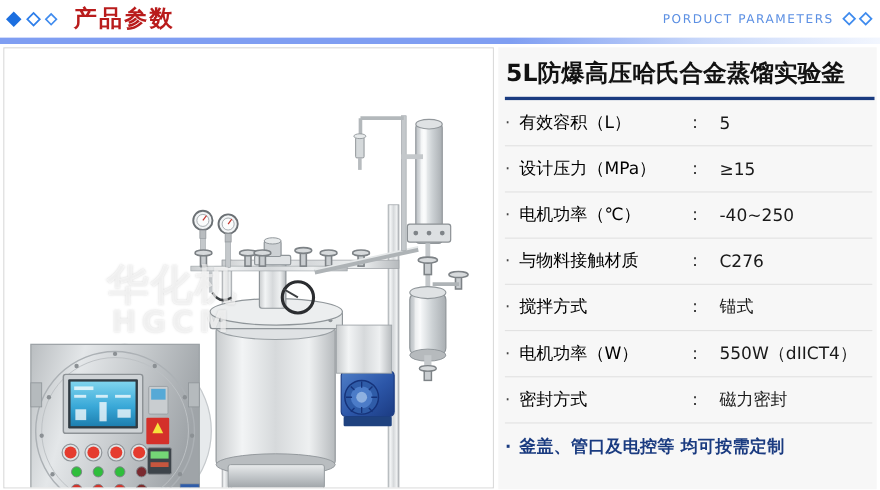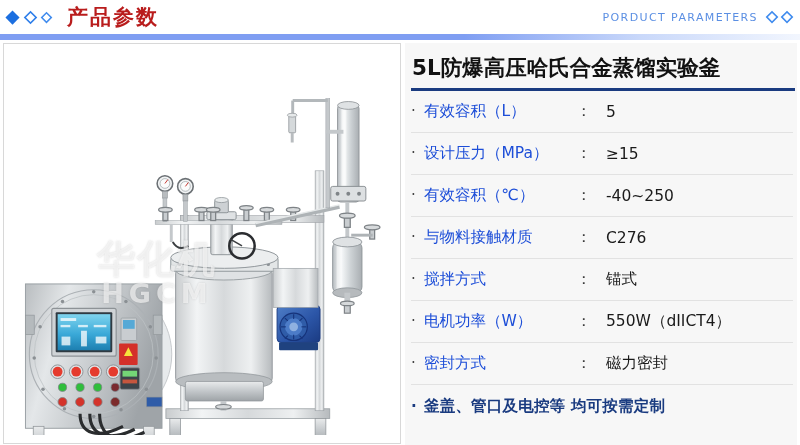--- a/index.html
+++ b/index.html
@@ -50,21 +50,21 @@
   
   .body-wrap {
     position: relative;
     display: flex;
     height: 405px;
     padding-top: 0px;
   }
 
   
   .photo-pane {
-    width: 398px;
+    width: 446px;
     height: 401px;
     margin: 3px 0 0 3px;
     border: 1px solid #D8D8D8;
     background: #ffffff;
     position: relative;
     overflow: hidden;
     flex: 0 0 auto;
   }
   .photo-canvas { position:absolute; inset:0; }
   .wm {
@@ -118,21 +118,21 @@
   }
   .spec-row:last-child { border-bottom: none; }
   .bullet {
     flex: 0 0 auto;
     width: 13px;
     color: #444;
     font-size: 15px;
     text-align: left;
     line-height: 1;
   }
-  .sp-label { flex: 0 0 152px; color: #1d4ed8; white-space: nowrap; }
+  .sp-label { flex: 0 0 152px; color: #000000; white-space: nowrap; }
   .sp-colon { flex: 0 0 30px; color: #3A3A3A; text-align: left; }
   .sp-value { flex: 1 1 auto; color: #1A1A1A; white-space: nowrap; }
 
   .spec-row.highlight {
     color: #1A3B80;
     font-weight: bold;
     border-bottom: none;
   }
   .spec-row.highlight .bullet { color: #1A3B80; font-weight: bold; }
   .spec-row.highlight .sp-note { white-space: nowrap; letter-spacing: 0.2px; }
@@ -482,21 +482,21 @@
 
         <div class="spec-row">
           <span class="bullet">·</span>
           <span class="sp-label">设计压力（MPa）</span>
           <span class="sp-colon">：</span>
           <span class="sp-value">≥15</span>
         </div>
 
         <div class="spec-row">
           <span class="bullet">·</span>
-          <span class="sp-label">有效容积（℃）</span>
+          <span class="sp-label">电机功率（℃）</span>
           <span class="sp-colon">：</span>
           <span class="sp-value">-40~250</span>
         </div>
 
         <div class="spec-row">
           <span class="bullet">·</span>
           <span class="sp-label">与物料接触材质</span>
           <span class="sp-colon">：</span>
           <span class="sp-value">C276</span>
         </div>

